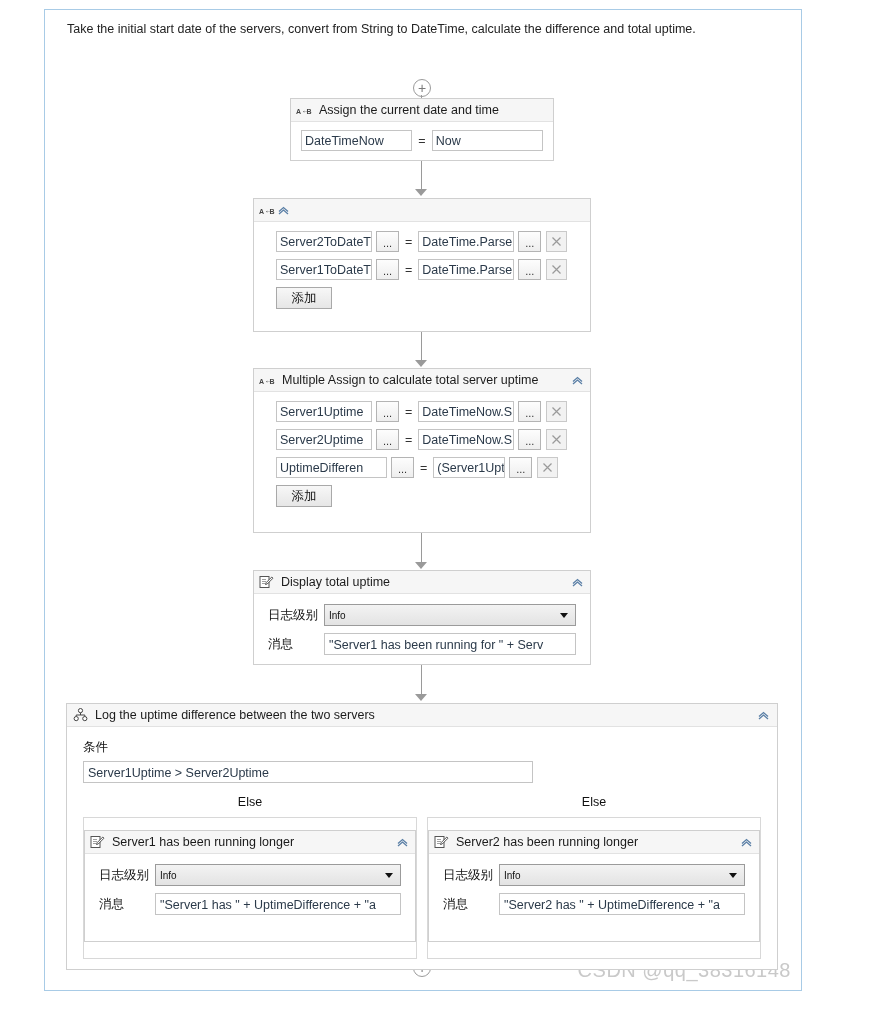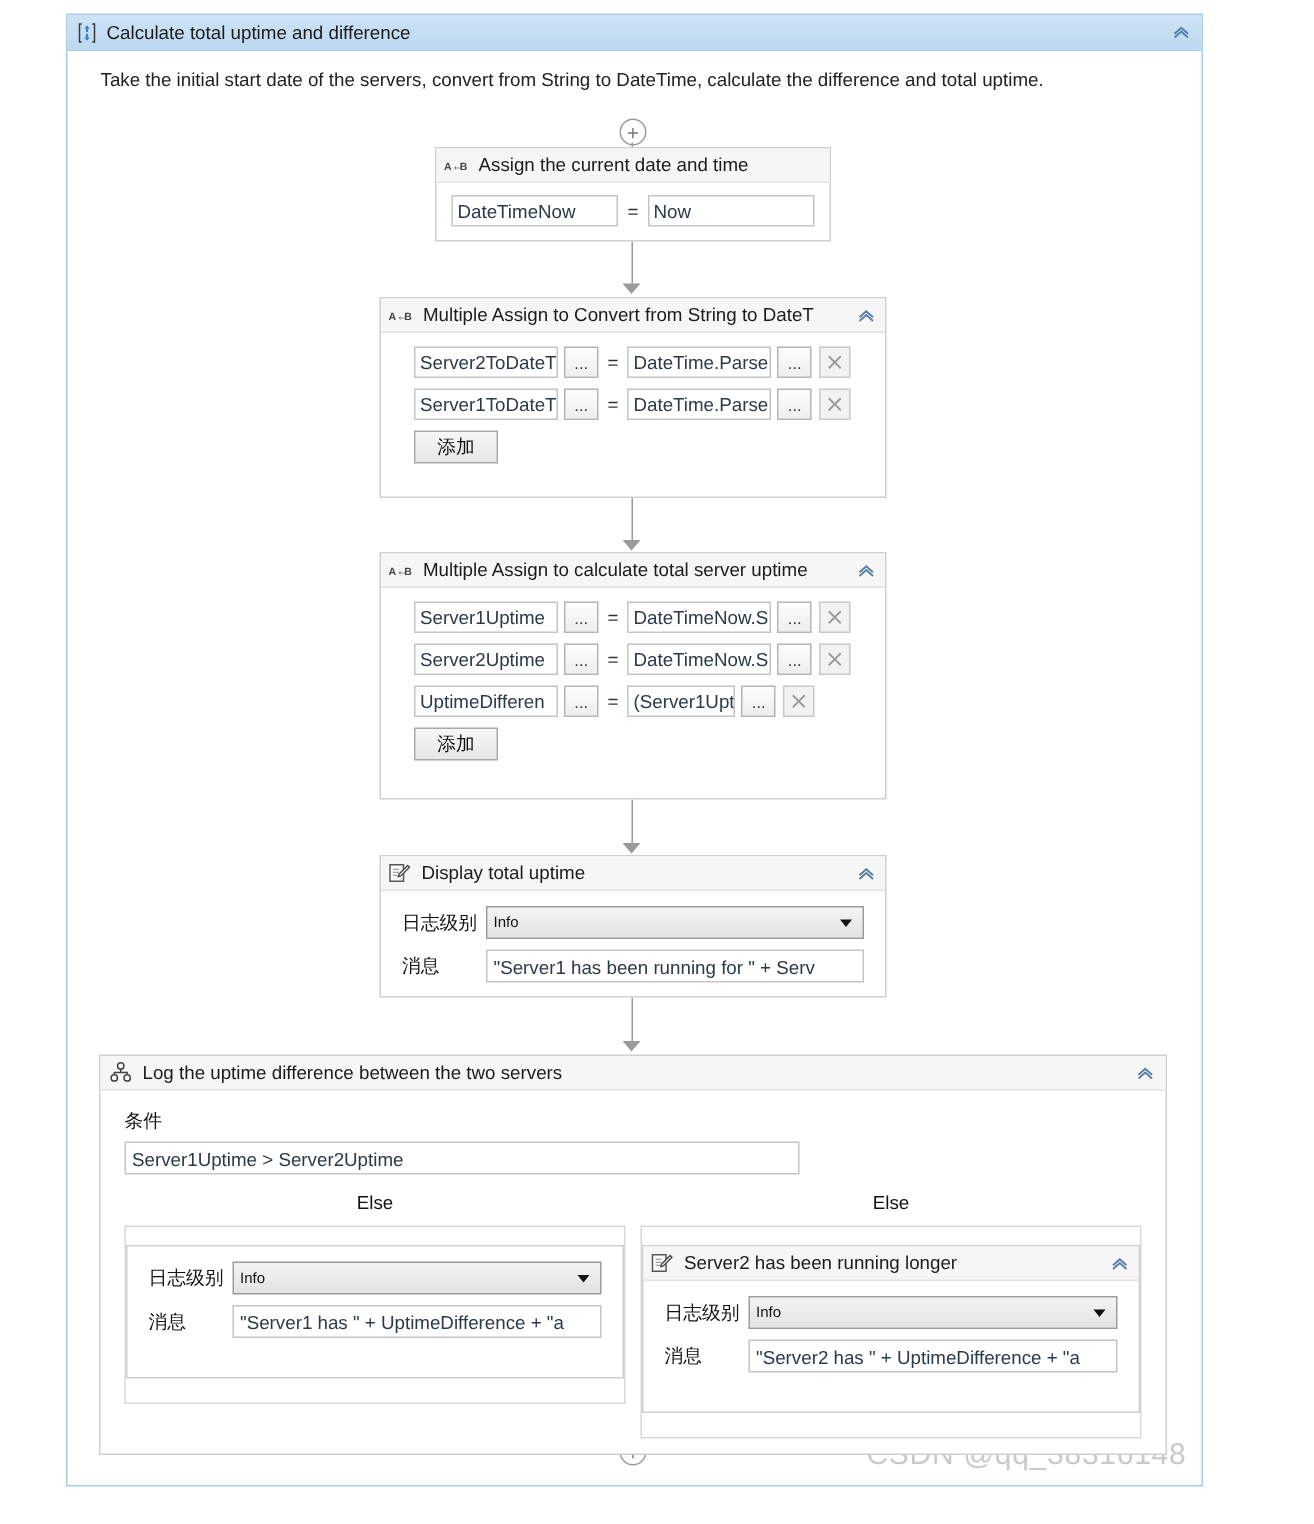--- a/index.html
+++ b/index.html
@@ -321,39 +321,20 @@
     color: #c9c9c9;
     letter-spacing: 0.5px;
     font-family: "Liberation Sans", sans-serif;
   }
 </style>
 </head>
 <body>
 
 <div class="seq-outer">
 
-  <div class="seq-header">
-    <span class="icon">
-      <svg width="14" height="14" viewBox="0 0 14 14">
-        <path d="M3.5 1 H2 V13 H3.5" fill="none" stroke="#3a3a3a" stroke-width="1"></path>
-        <path d="M10.5 1 H12 V13 H10.5" fill="none" stroke="#3a3a3a" stroke-width="1"></path>
-        <path d="M7 1.8 L8.8 4.2 H5.2 Z" fill="#2f7fd0"></path>
-        <path d="M7 12.2 L5.2 9.8 H8.8 Z" fill="#2f7fd0"></path>
-        <rect x="6.3" y="4.2" width="1.4" height="2.2" fill="#2f7fd0"></rect>
-        <rect x="6.3" y="7.6" width="1.4" height="2.2" fill="#2f7fd0"></rect>
-      </svg>
-    </span>
-    <span class="seq-title">Calculate total uptime and difference</span>
-    <span class="chev">
-      <svg width="13" height="13" viewBox="0 0 13 13">
-        <path d="M2 7.5 L6.5 3.5 L11 7.5" fill="none" stroke="#5a7fa6" stroke-width="1.3"></path>
-        <path d="M2 10 L6.5 6 L11 10" fill="none" stroke="#5a7fa6" stroke-width="1.3"></path>
-      </svg>
-    </span>
-  </div>
 
   <div class="seq-desc">Take the initial start date of the servers, convert from String to DateTime, calculate the difference and total uptime.</div>
 
   <div class="watermark">CSDN @qq_38316148</div>
 </div>
 
 <div class="plus-node" style="top:79px;">+</div>
 <div class="connector" style="top:95px; height:4px;"></div>
 
 <div class="connector" style="top:161px; height:29px;"></div>
@@ -393,21 +374,20 @@
 
 <div class="card" style="left:253px; top:198px; width:338px; height:134px;">
   <div class="card-head">
     <span class="icon">
       <svg width="16" height="11" viewBox="0 0 16 11">
         <text x="0" y="8.5" font-family="Liberation Sans, sans-serif" font-size="7" font-weight="bold" fill="#444">A</text>
         <text x="5.2" y="8.2" font-family="Liberation Sans, sans-serif" font-size="8" fill="#444">←</text>
         <text x="10.5" y="8.5" font-family="Liberation Sans, sans-serif" font-size="7" font-weight="bold" fill="#444">B</text>
       </svg>
     </span>
-    <span class="label">Multiple Assign to Convert from String to DateT</span>
     <span class="chev">
       <svg width="13" height="13" viewBox="0 0 13 13">
         <path d="M2 7.5 L6.5 3.5 L11 7.5" fill="none" stroke="#5a7fa6" stroke-width="1.3"></path>
         <path d="M2 10 L6.5 6 L11 10" fill="none" stroke="#5a7fa6" stroke-width="1.3"></path>
       </svg>
     </span>
   </div>
   <div class="card-body" style="padding:9px 10px 10px 22px;">
 
     <div class="row">
@@ -479,21 +459,21 @@
       <div class="exprbox" style="width:96px;">DateTimeNow.S</div>
       <div class="btn-ellipsis" style="margin-left:4px;">...</div>
       <div class="btn-x">
         <svg width="13" height="13" viewBox="0 0 13 13">
             <path d="M2.5 2.5 L10.5 10.5 M10.5 2.5 L2.5 10.5" stroke="#9a9a9a" stroke-width="1.2" fill="none"></path>
           </svg>
       </div>
     </div>
 
     <div class="row">
-      <div class="exprbox" style="width:96px;">UptimeDifferen</div>
+      <div class="exprbox" style="width:111px;">UptimeDifferen</div>
       <div class="btn-ellipsis" style="margin-left:4px;">...</div>
       <span class="eq">=</span>
       <div class="exprbox" style="width:72px;">(Server1Uptime</div>
       <div class="btn-ellipsis" style="margin-left:4px;">...</div>
       <div class="btn-x">
         <svg width="13" height="13" viewBox="0 0 13 13">
             <path d="M2.5 2.5 L10.5 10.5 M10.5 2.5 L2.5 10.5" stroke="#9a9a9a" stroke-width="1.2" fill="none"></path>
           </svg>
       </div>
     </div>
@@ -556,20 +536,36 @@
   <div class="if-body">
     <div class="cond-label">条件</div>
     <div class="cond-box">Server1Uptime &gt; Server2Uptime</div>
 
     <div class="branches">
 
       <div class="branch">
         <div class="branch-title">Else</div>
         <div class="branch-drop">
           <div class="inner-card">
+            <div class="card-head">
+              <span class="icon">
+                <svg width="15" height="14" viewBox="0 0 15 14">
+                  <rect x="1" y="1.5" width="9" height="11" fill="#fff" stroke="#555" stroke-width="1"></rect>
+                  <path d="M3 4.5 H7 M3 6.5 H7 M3 8.5 H6" stroke="#888" stroke-width="0.8"></path>
+                  <path d="M12.8 2 L14 3.2 L8.2 9 L6.5 9.5 L7 7.8 Z" fill="#fdfdfd" stroke="#444" stroke-width="0.9"></path>
+                </svg>
+              </span>
+              <span class="label">Server1 has been running longer</span>
+              <span class="chev">
+                <svg width="13" height="13" viewBox="0 0 13 13">
+                  <path d="M2 7.5 L6.5 3.5 L11 7.5" fill="none" stroke="#5a7fa6" stroke-width="1.3"></path>
+                  <path d="M2 10 L6.5 6 L11 10" fill="none" stroke="#5a7fa6" stroke-width="1.3"></path>
+                </svg>
+              </span>
+            </div>
             <div class="card-body" style="padding:10px 14px 10px 14px;">
               <div class="field">
                 <span class="field-label">日志级别</span>
                 <div class="combo">
                   <span class="val">Info</span>
                   <span class="caret"></span>
                 </div>
               </div>
               <div class="field">
                 <span class="field-label">消息</span>

